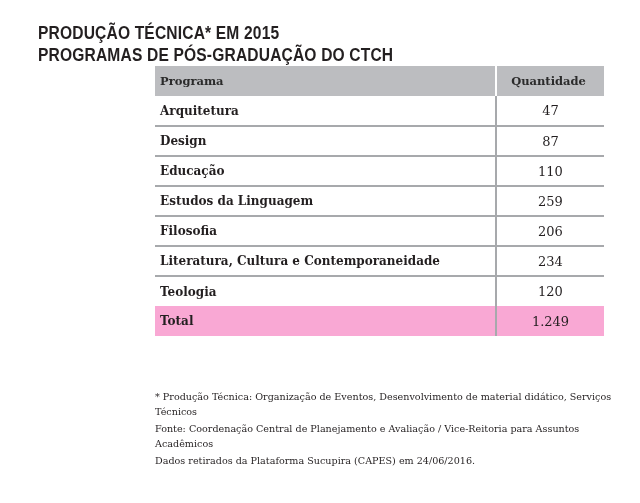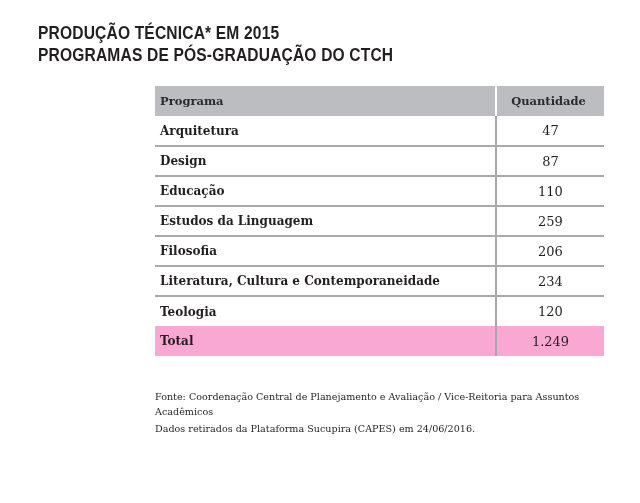--- a/index.html
+++ b/index.html
@@ -9,21 +9,21 @@
   }
   .title {
     position: absolute; left: 38px; top: 22px;
     font-family: "Liberation Sans", sans-serif; font-weight: bold;
     font-size: 19px; line-height: 22px; color: #231f20;
     transform: scaleX(0.82); transform-origin: left top;
     letter-spacing: 0.2px;
   }
   .title div { white-space: nowrap; }
   table.data {
-    position: absolute; left: 155px; top: 86px; width: 449px;
+    position: absolute; left: 155px; top: 66px; width: 449px;
     border-collapse: collapse;
     font-family: "DejaVu Serif", serif; font-size: 12px; color: #231f20;
   }
   table.data td, table.data th {
     height: 30px; padding: 0; box-sizing: border-box; vertical-align: middle;
   }
   table.data thead th {
     background: #bcbdc0; font-weight: bold; font-size: 11.5px; color: #2b2b2b;
   }
   table.data th.col-prog, table.data td.col-prog { text-align: left; padding-left: 5px; width: 341px; }
@@ -88,15 +88,16 @@
       <td class="col-qty">120</td>
     </tr>
     <tr class="total">
       <td class="col-prog">Total</td>
       <td class="col-qty">1.249</td>
     </tr>
   </tbody>
 </table>
 
 <div class="notes">
+  <p>* Produção Técnica: Organização de Eventos, Desenvolvimento de material didático, Serviços Técnicos</p>
   <p>Fonte: Coordenação Central de Planejamento e Avaliação / Vice-Reitoria para Assuntos Acadêmicos</p>
   <p>Dados retirados da Plataforma Sucupira (CAPES) em 24/06/2016.</p>
 </div>
 
 </body></html>

